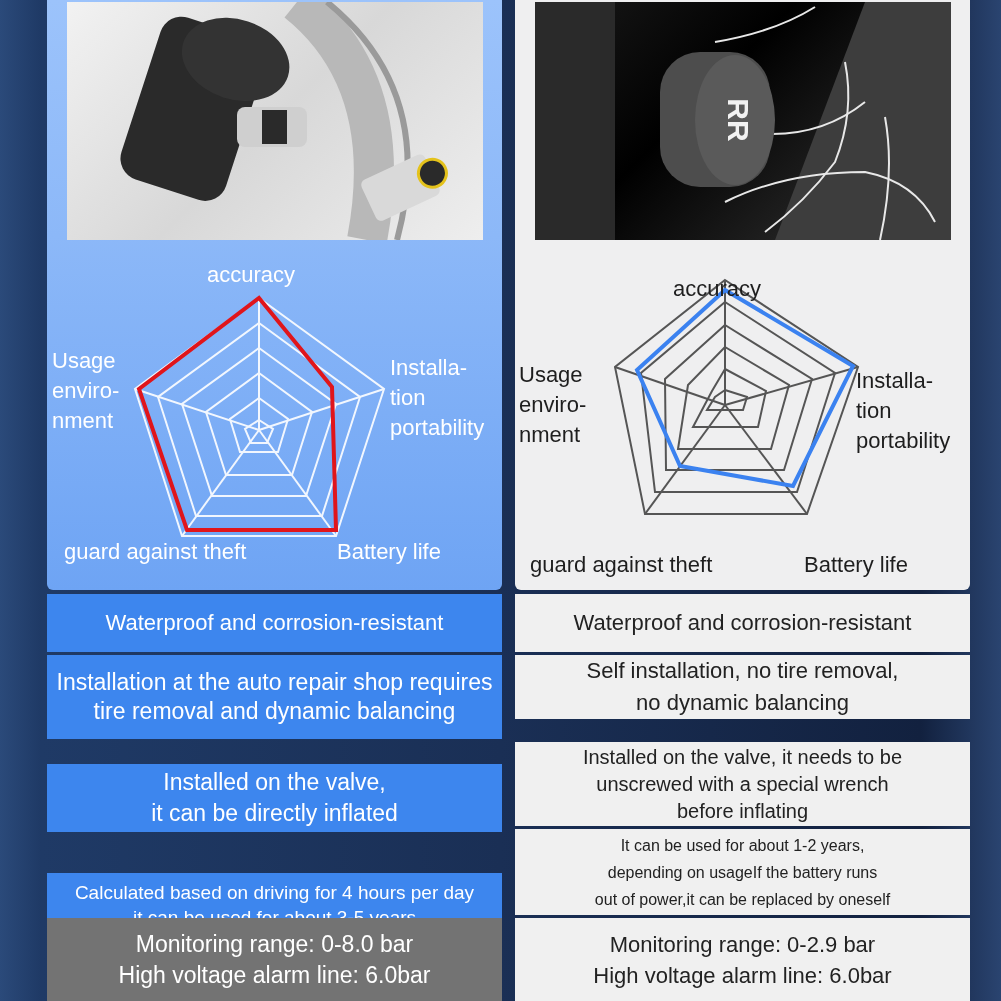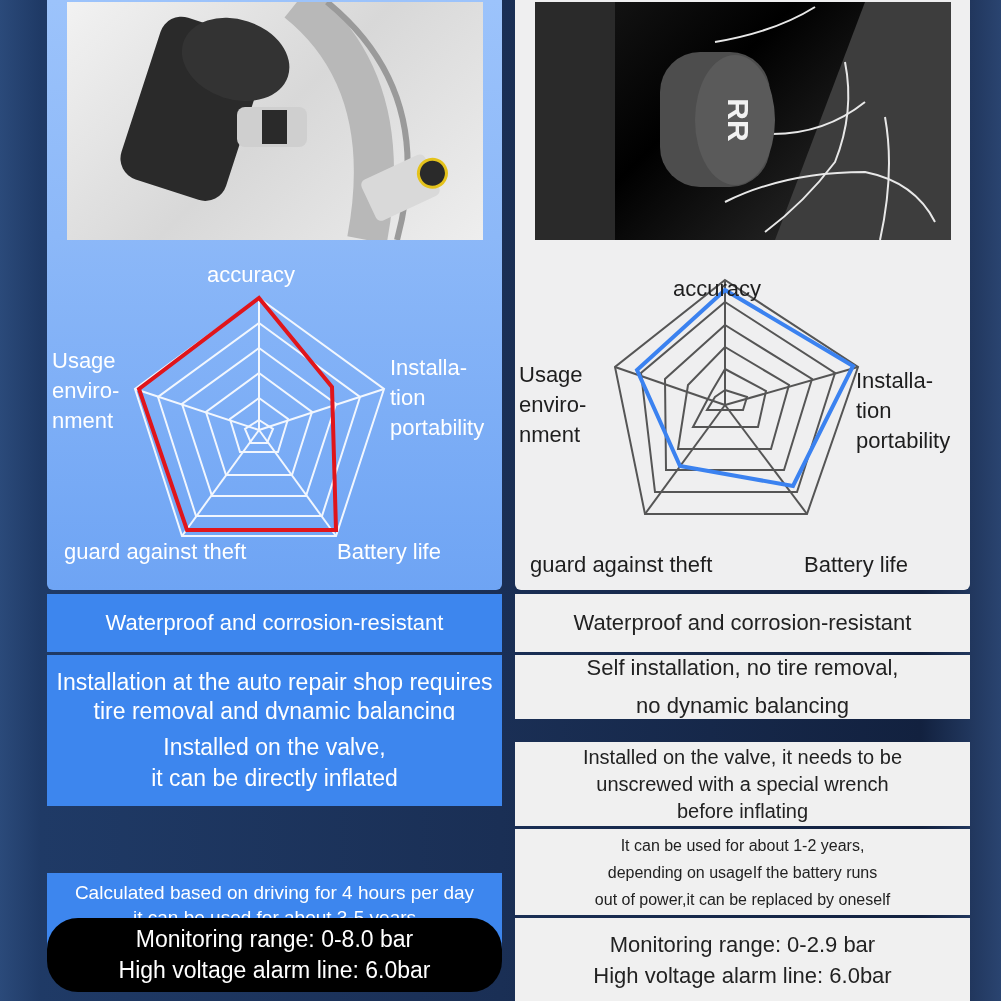--- a/index.html
+++ b/index.html
@@ -94,30 +94,30 @@
     </div>
   </div>
 
   <div class="row row-left" style="top:594px; height:58px; font-size:22px;">
     <span>Waterproof and corrosion-resistant</span>
   </div>
   <div class="row row-left" style="top:655px; height:84px; font-size:23px; line-height:29px;">
     <span>Installation at the auto repair shop requires
 tire removal and dynamic balancing</span>
   </div>
-  <div class="row row-left" style="top:720px; height:86px; font-size:23px; line-height:31px;">
+  <div class="row row-left" style="top:764px; height:68px; font-size:23px; line-height:31px;">
     <span>Installed on the valve,
 it can be directly inflated</span>
   </div>
   <div class="row row-left" style="top:829px; height:88px; font-size:19px; line-height:25px;margin-top:44px;">
     <span>Calculated based on driving for 4 hours per day
 it can be used for about 3-5 years
 The battery is dead and cannot be replaced</span>
   </div>
-  <div class="row row-left" style="top:918px; height:74px; font-size:23px; line-height:31px; background:#000000;border-radius:31px;">
+  <div class="row row-left" style="top:918px; height:83px; font-size:23px; line-height:31px; background:#737373;">
     <span>Monitoring range: 0-8.0 bar
 High voltage alarm line: 6.0bar</span>
   </div>
 </div>
 
 <div class="col col-right">
   <div class="panel-right">
     <div class="photo photo-right">
       <svg width="416" height="238" viewBox="0 0 416 238">
         <rect x="0" y="0" width="80" height="238" fill="#2a2a2a"></rect>
@@ -159,21 +159,21 @@
       <div class="rlabel right-label" style="left:15px; top:310px;">guard against theft</div>
       <div class="rlabel right-label" style="left:4px; top:120px; white-space:pre-line;">Usage
 enviro-
 nment</div>
     </div>
   </div>
 
   <div class="row row-right" style="top:594px; height:58px; font-size:22px;">
     <span>Waterproof and corrosion-resistant</span>
   </div>
-  <div class="row row-right" style="top:655px; height:64px; font-size:22px; line-height:38px;">
+  <div class="row row-right" style="top:655px; height:64px; font-size:22px; line-height:32px;">
     <span>Self installation, no tire removal,
 no dynamic balancing</span>
   </div>
   <div class="row row-right" style="top:742px; height:84px; font-size:20px; line-height:27px;">
     <span>Installed on the valve, it needs to be
 unscrewed with a special wrench
 before inflating</span>
   </div>
   <div class="row row-right" style="top:829px; height:86px; font-size:16px; line-height:27px;">
     <span>It can be used for about 1-2 years,

